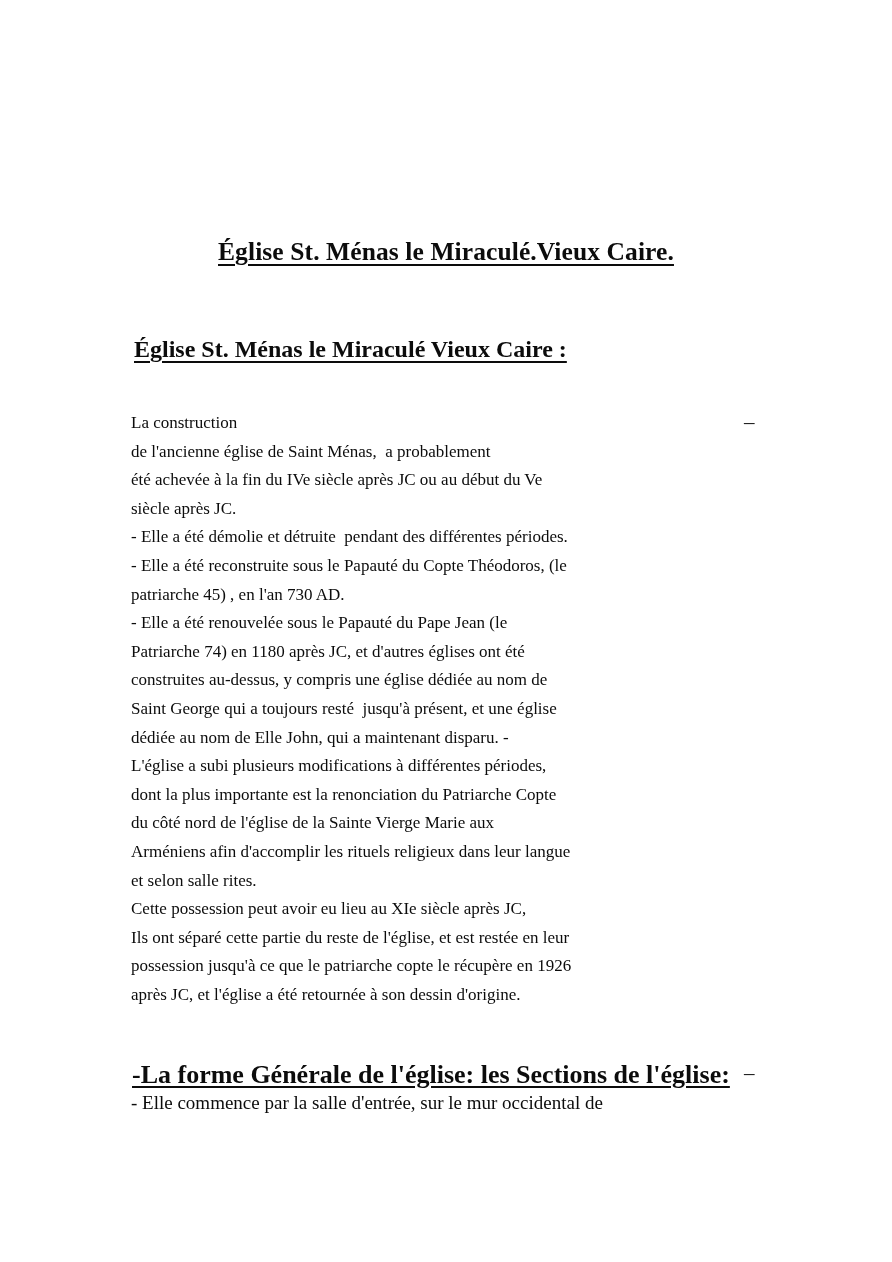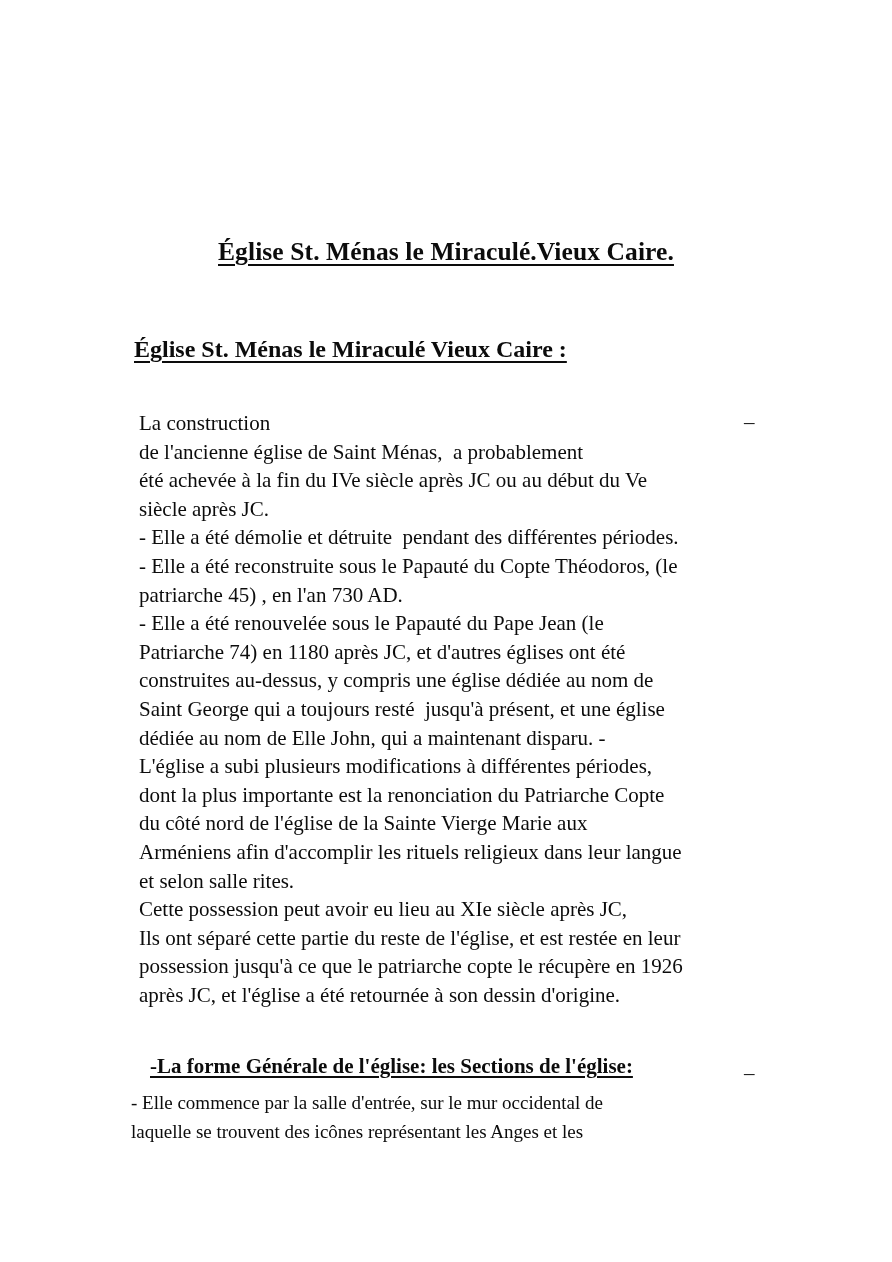--- a/index.html
+++ b/index.html
@@ -53,41 +53,40 @@
   }
   .doc-subtitle .u {
     text-decoration: underline;
     text-decoration-thickness: 2px;
     text-underline-offset: 4px;
   }
 
   
   .body-block {
     position: absolute;
-    left: 139px;
+    left: 131px;
     top: 409px;
     width: 650px;
-    font-size: 21px;
+    font-size: 17px;
     line-height: 28.6px;
   }
   .body-block .ln {
     white-space: pre;
     display: block;
   }
 
   
   .section-heading {
     position: absolute;
     left: 132px;
     top: 1033px;
-    font-size: 21px;
+    font-size: 26px;
     font-weight: bold;
     line-height: 1.2;
     white-space: nowrap;
-    margin-left: 18px;
   }
   .section-heading .u {
     text-decoration: underline;
     text-decoration-thickness: 2px;
     text-underline-offset: 3px;
   }
 
   
   .tail-block {
     position: absolute;
@@ -143,19 +142,18 @@
     <span class="ln">Cette possession peut avoir eu lieu au XIe siècle après JC,</span>
     <span class="ln">Ils ont séparé cette partie du reste de l'église, et est restée en leur</span>
     <span class="ln">possession jusqu'à ce que le patriarche copte le récupère en 1926</span>
     <span class="ln">après JC, et l'église a été retournée à son dessin d'origine.</span>
   </div>
 
   <h3 class="section-heading"><span class="u">-La forme Générale de l'église: les Sections de l'église:</span></h3>
 
   <div class="tail-block">
     <span class="ln">- Elle commence par la salle d'entrée, sur le mur occidental de</span>
-    <span class="ln">laquelle se trouvent des icônes représentant les Anges et les</span>
   </div>
 
   <span class="margin-dash d1">–</span>
   <span class="margin-dash d2">–</span>
 
 </div>
 
 </body></html>

